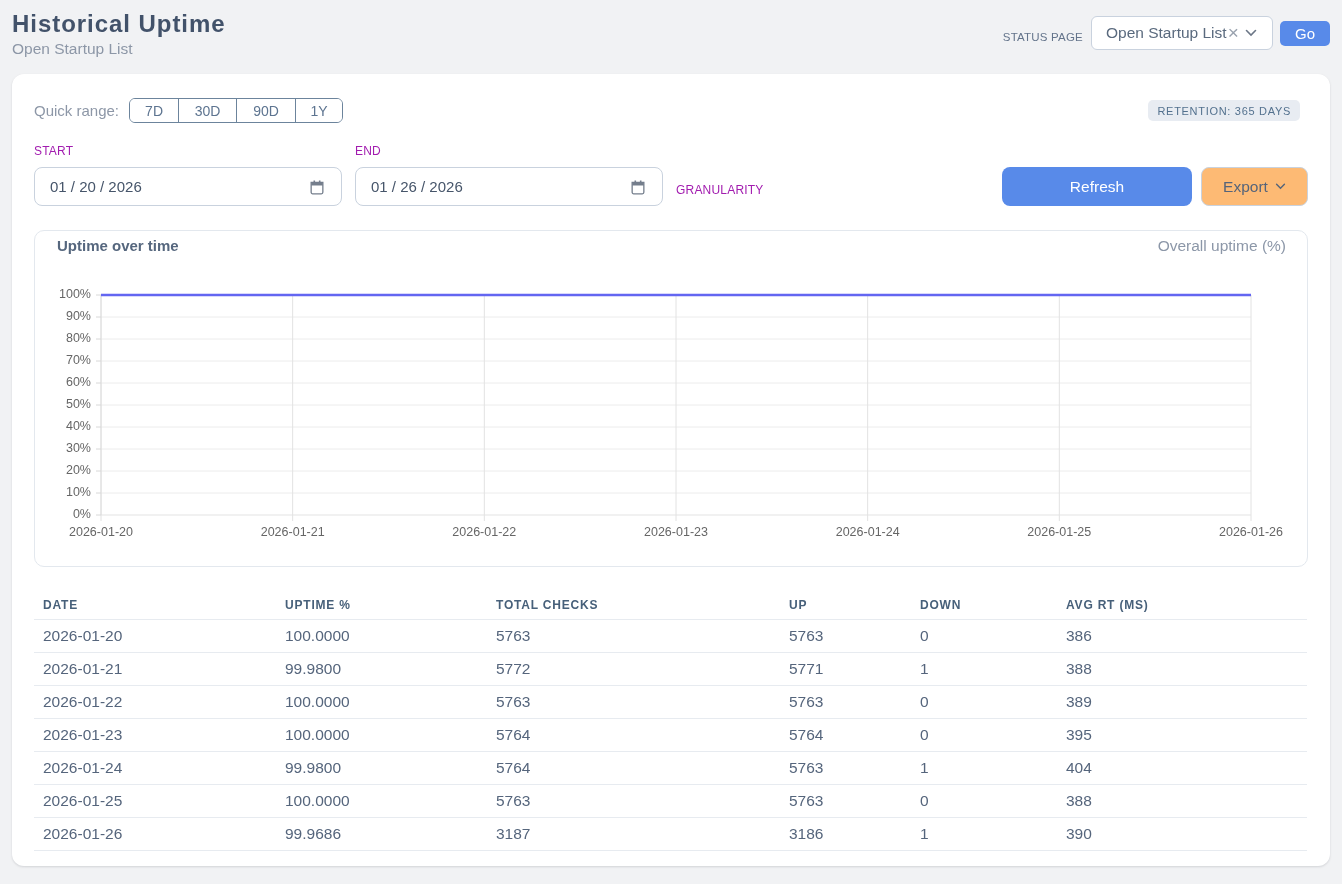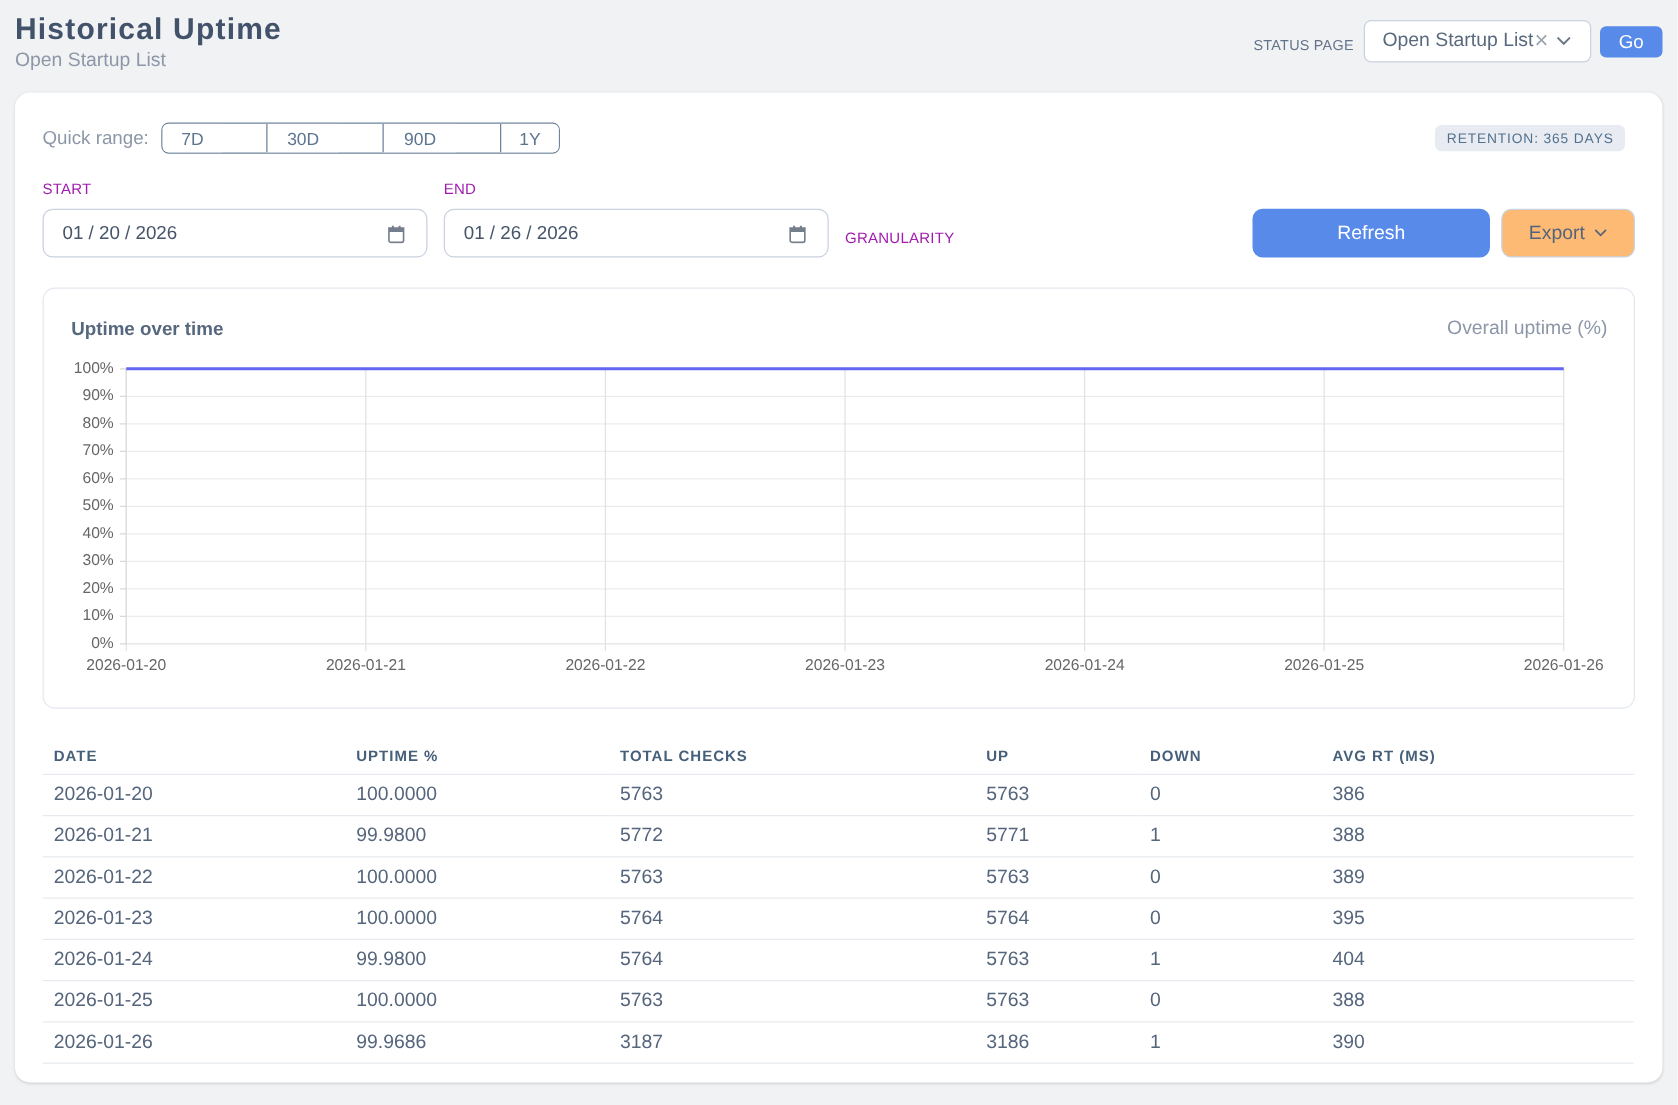--- a/index.html
+++ b/index.html
@@ -20,21 +20,21 @@
 .sp-select .chev { margin-left:auto; }
 .go { width:50px; height:25px; margin-left:7px; margin-top:1px; background:#588ae9; border:none; border-radius:5px;
   color:#fff; font-size:15px; font-family:inherit; }
 
 .card { margin:16px 12px 0 12px; background:#fff; border-radius:12px;
   box-shadow:0 1px 2px rgba(16,24,40,.06), 0 1px 3px rgba(16,24,40,.08);
   padding:24px 22px 16px 22px; height:792px; position:relative; }
 
 .quickrow { display:flex; align-items:center; height:25px; }
 .qr-label { font-size:15px; color:#8d97a7; margin-right:10px; }
-.seg { display:flex; border:1px solid #6c849c; border-radius:6px; overflow:hidden; height:25px;gap:35px; }
+.seg { display:flex; border:1px solid #6c849c; border-radius:6px; overflow:hidden; height:25px; }
 .seg button { background:#fff; border:none; border-left:1px solid #6c849c; color:#5d7490;
   font-size:14px; font-family:inherit; padding:0; height:100%; }
 .seg button:nth-child(1){width:48px}.seg button:nth-child(2){width:58px}.seg button:nth-child(3){width:59px}.seg button:nth-child(4){width:47px}
 .seg button:first-child { border-left:none; }
 .badge { margin-left:auto; background:#e8ecf2; border-radius:5px; height:21px; display:flex; align-items:center;
   padding:0 9px; margin-right:8px; font-size:11px; color:#53718e; letter-spacing:0.7px; }
 
 .formrow { display:flex; margin-top:20.5px; align-items:flex-end; }
 .field + .field { margin-left:13px; }
 .field { width:308px; }
@@ -42,21 +42,21 @@
 .field label { display:block; font-size:12px; color:#a21caf; letter-spacing:0.2px; margin-bottom:9.5px; }
 .inputbox { height:39px; border:1px solid #c9d2de; border-radius:8px; background:#fff;
   display:flex; align-items:center; padding:0 16px 0 15px; font-size:15px; color:#46556a; }
 .inputbox .grow { flex:1; }
 .btn-refresh { width:190px; height:39px; margin-left:16px; background:#588ae9; color:#fff; border:none; border-radius:8px;
   font-size:15.5px; font-family:inherit; }
 .btn-export { width:107px; height:39px; margin-left:9px; background:#fdba74; color:#55647a; border:1px solid #c9d2de; border-radius:8px;
   font-size:15.5px; font-family:inherit; display:flex; align-items:center; justify-content:center; gap:7px; }
 
 .chartbox { margin-top:24px; border:1px solid #e3e8ee; border-radius:10px; height:337px; position:relative; }
-.charthead { position:absolute; left:22px; right:21px; top:23px; display:flex; justify-content:space-between; align-items:center;gap:40px; }
+.charthead { position:absolute; left:22px; right:21px; top:6px; display:flex; justify-content:space-between; align-items:flex-start;gap:40px; }
 .charthead b { font-size:15px; color:#56677e; font-weight:700; }
 .charthead span { font-size:15.5px; color:#8c97a8; }
 .chartsvg { position:absolute; left:0; top:0; }
 
 table { border-collapse:collapse; margin-top:22px; width:1273px; table-layout:fixed; }
 th { text-align:left; font-size:12px; color:#47607a; letter-spacing:0.8px; font-weight:700;
   padding:9.5px 9px 6.5px 9px; border-bottom:1px solid #e7ebf0; line-height:13.8px; }
 td { font-size:15.5px; color:#55657c; padding:7.5px 9px 7px 9px; border-bottom:1px solid #e7ebf0; line-height:17.5px; }
 </style>
 </head>

